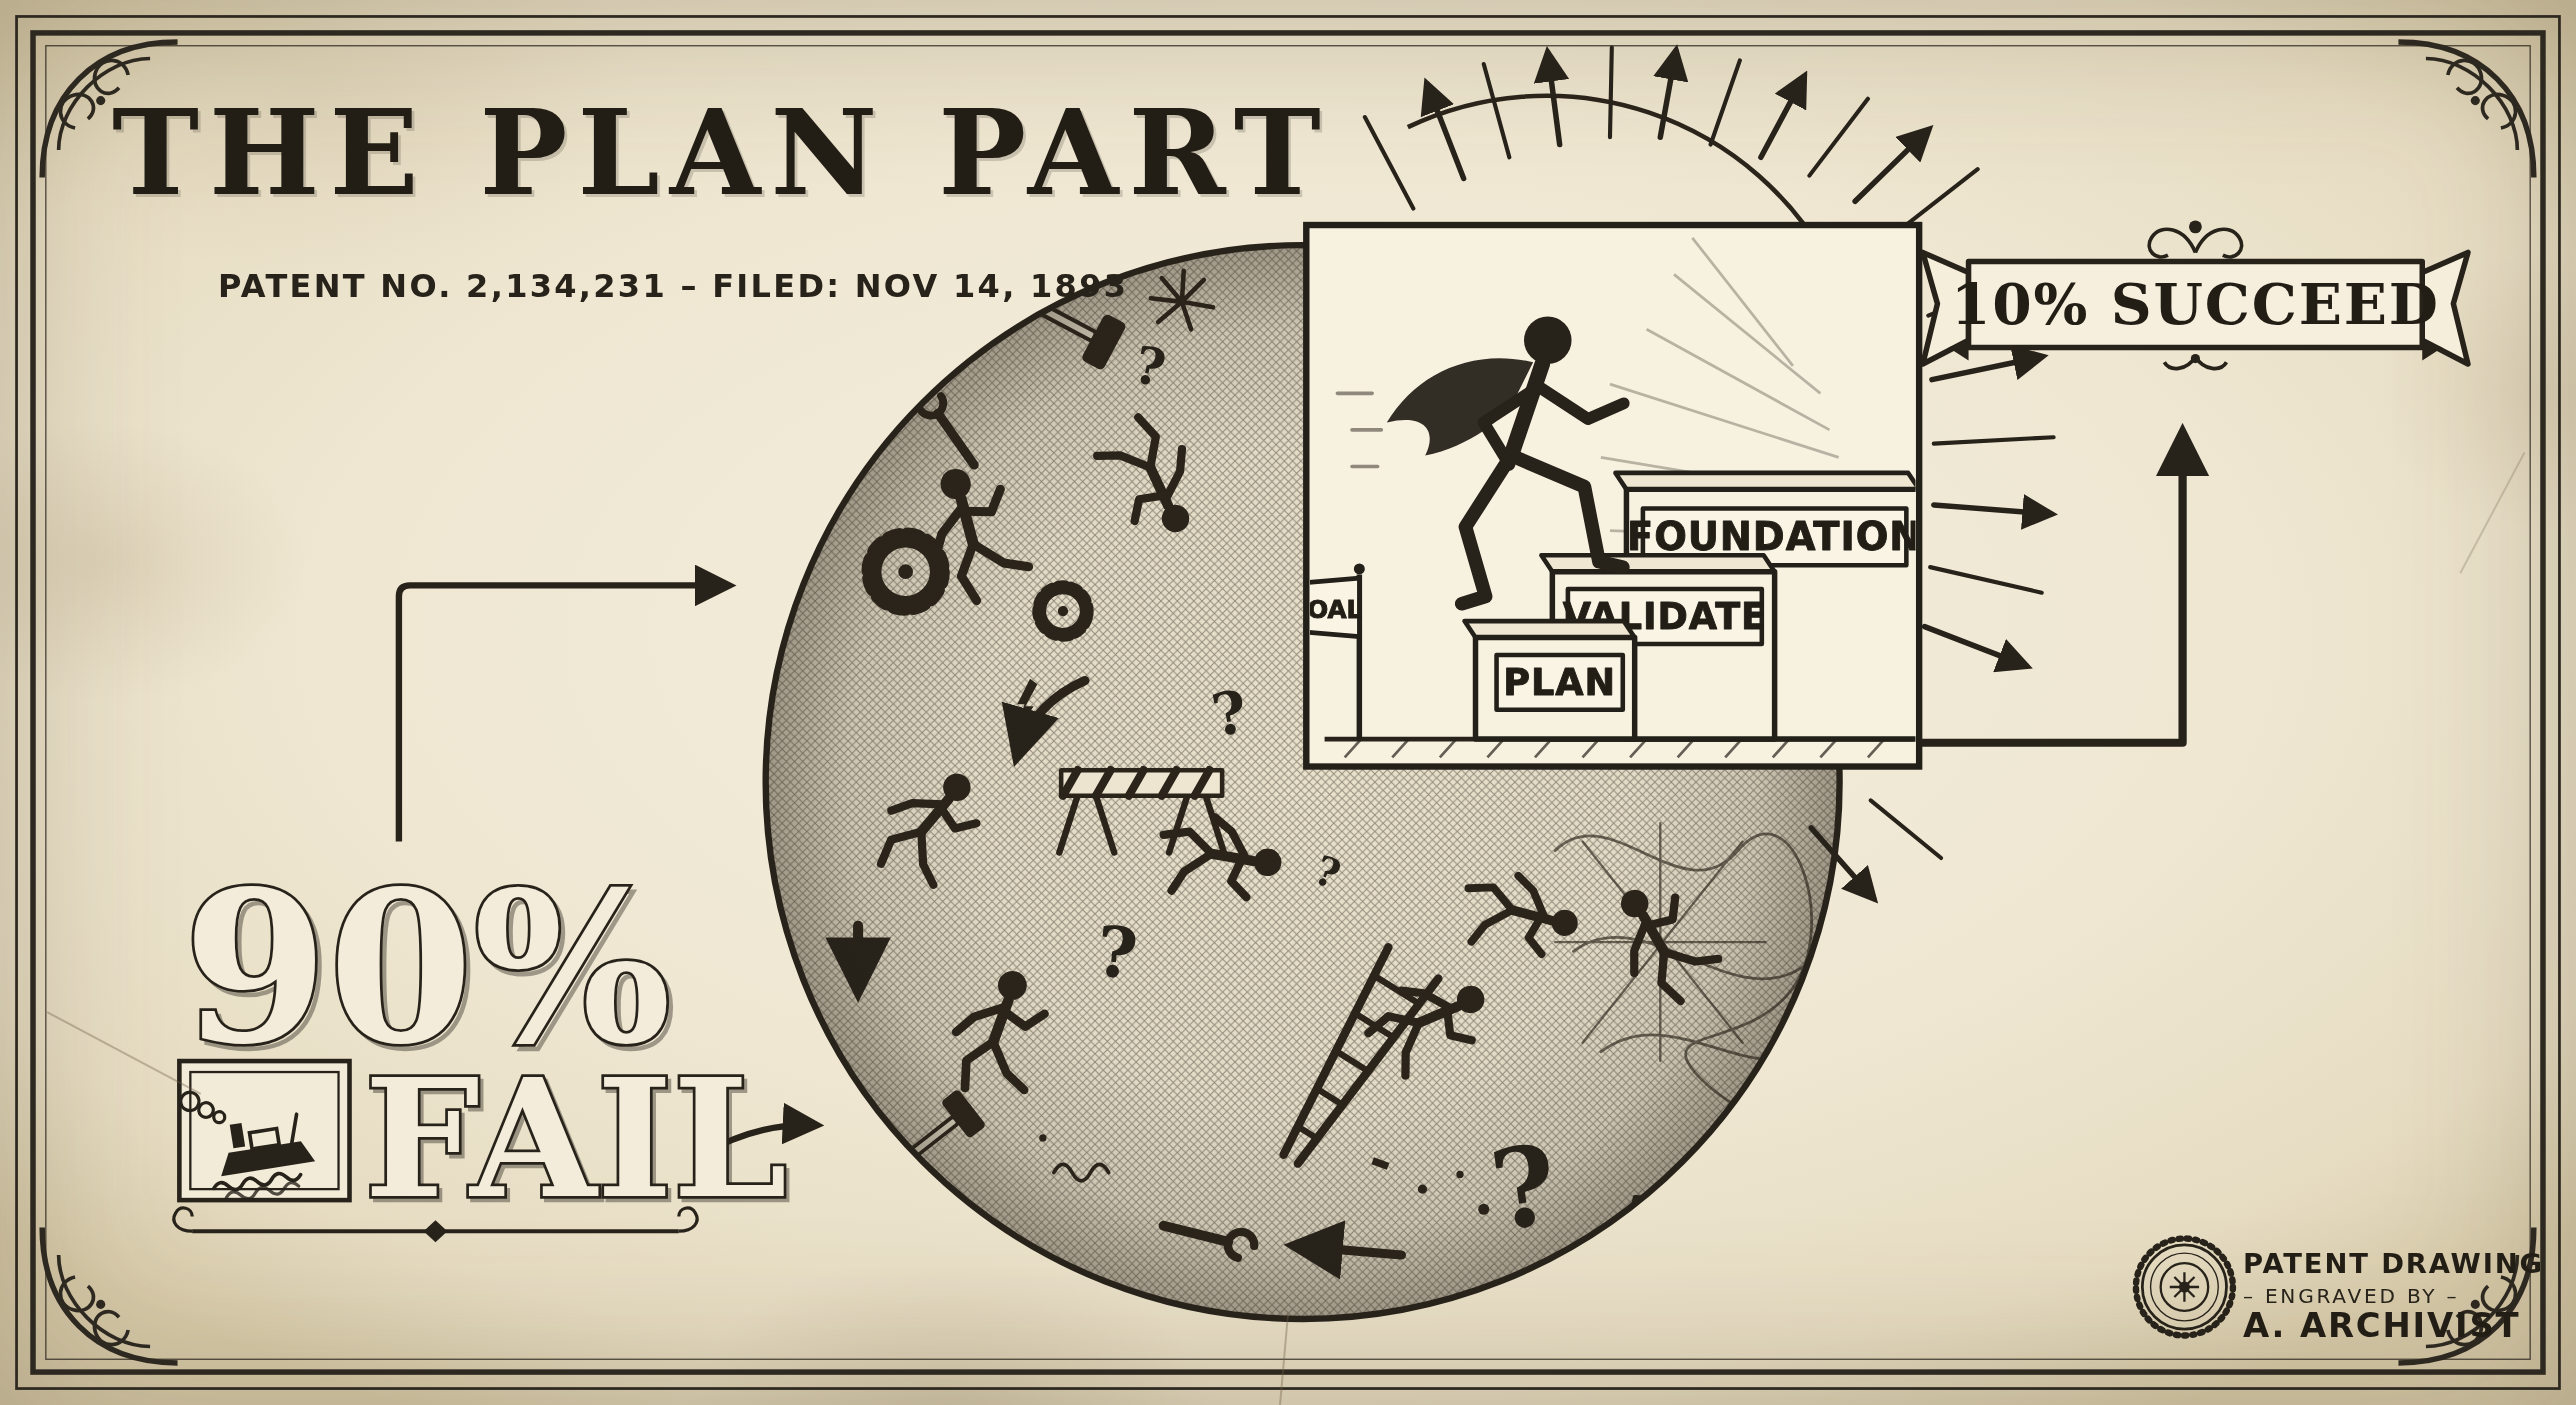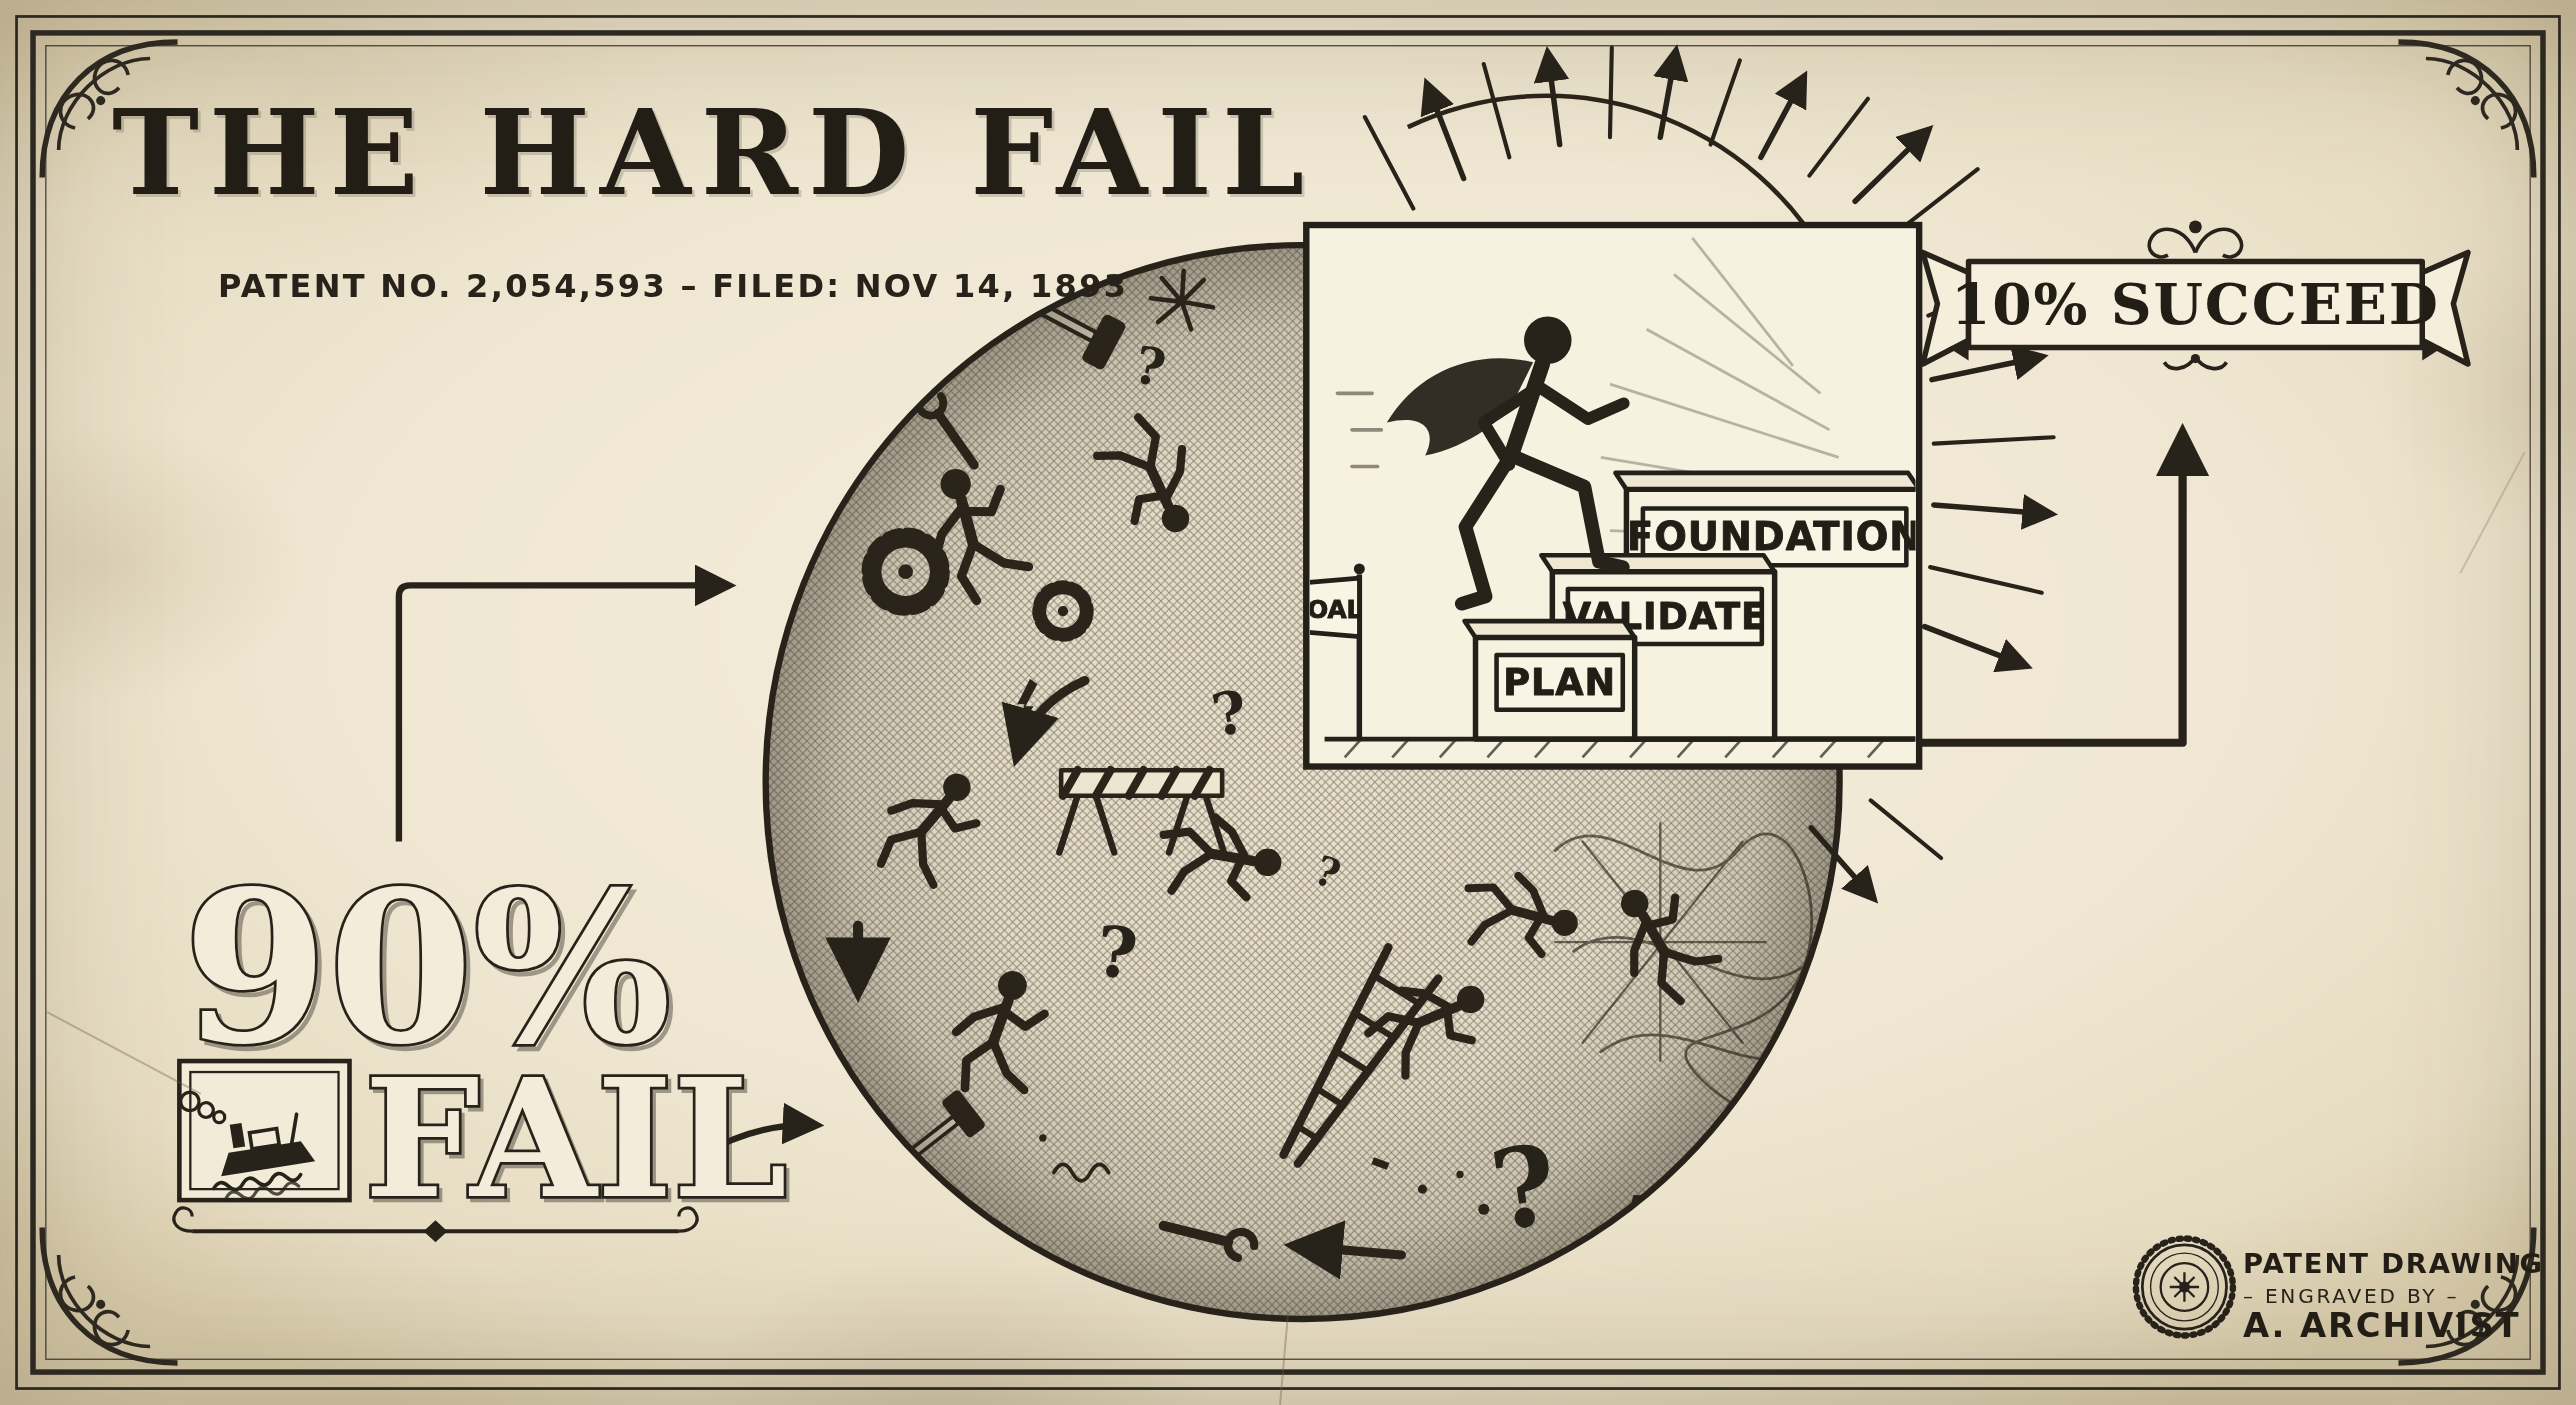--- a/index.html
+++ b/index.html
@@ -303,20 +303,20 @@
         <circle cx="2388" cy="1407" r="26" stroke-width="2.5"></circle>
         <circle cx="2388" cy="1407" r="6" fill="#27221a" stroke="none"></circle>
         <path d="M2388 1391 v32 M2372 1407 h32 M2377 1396 l22 22 M2399 1396 l-22 22" stroke-width="2.5"></path>
       </g>
       <text x="2452" y="1392" font-family="DejaVu Sans, sans-serif" font-weight="bold" font-size="30" letter-spacing="2" fill="#221d15">PATENT DRAWING</text>
       <text x="2452" y="1424" font-family="DejaVu Sans, sans-serif" font-size="22" letter-spacing="3" fill="#27221a">– ENGRAVED BY –</text>
       <text x="2452" y="1462" font-family="DejaVu Sans, sans-serif" font-weight="bold" font-size="37" letter-spacing="2" fill="#221d15">A. ARCHIVIST</text>
     </g>
   </svg>
 
-  <h1 class="title">THE HARD FAIL</h1>
-  <div class="subtitle">PATENT NO. 2,054,593 – FILED: NOV 14, 1893</div>
+  <h1 class="title">THE PLAN PART</h1>
+  <div class="subtitle">PATENT NO. 2,134,231 – FILED: NOV 14, 1893</div>
 
   <div class="crease crease1"></div>
   <div class="crease crease2"></div>
   <div class="crease crease3"></div>
 </div>
 
 
 </body></html>

